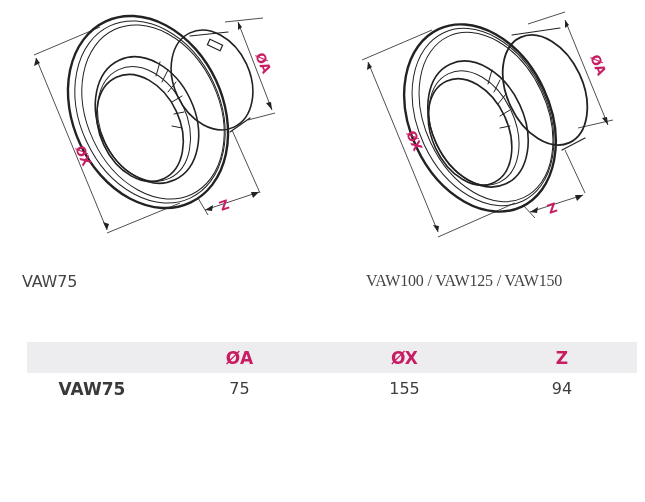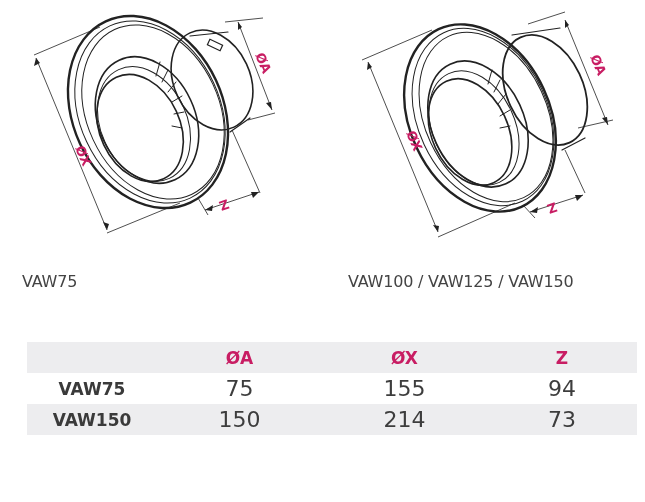--- a/index.html
+++ b/index.html
@@ -3,24 +3,24 @@
 <meta charset="utf-8">
 <style>
   html, body { margin:0; padding:0; background:#ffffff; }
   body { width:645px; height:502px; position:relative; overflow:hidden; font-family:"DejaVu Sans", sans-serif; }
   .diagram { position:absolute; top:0; }
   .diagram svg { display:block; }
   #diag-left { left:0; width:300px; height:250px; }
   #diag-right { left:340px; width:305px; height:250px; }
   .caption { position:absolute; top:272px; font-size:16px; color:#444; letter-spacing:-0.2px; }
   #cap-left { left:22px; }
-  #cap-right { left:348px; }
+  #cap-right { left:366px;font-family:Liberation Serif, serif; }
   .dimlabel { font-family:"DejaVu Sans", sans-serif; font-weight:bold; font-size:13px; fill:#c81d63; }
   table.spec { position:absolute; left:27px; top:342px; width:610px; border-collapse:collapse; }
-  table.spec td, table.spec th { height:31px; padding:0; text-align:center; font-size:22px; color:#3d3d3d; font-weight:normal; }
+  table.spec td, table.spec th { height:31px; padding:0; text-align:center; font-size:16px; color:#3d3d3d; font-weight:normal; }
   table.spec tr.shade td, table.spec tr.shade th { background:#ededef; }
   table.spec th.hdr { color:#c81d63; font-weight:bold; font-size:17px; }
   table.spec td.model { font-weight:bold; color:#3a3a3a; width:127px; text-align:center; font-size:17px; }
   col.c0 { width:130px; } col.c1 { width:165px; } col.c2 { width:165px; } col.c3 { width:150px; }
 </style>
 </head>
 <body>
 
 <div class="diagram" id="diag-left">
   <svg width="300" height="250" viewBox="0 0 300 250">
@@ -128,20 +128,14 @@
     <th class="hdr">ØA</th>
     <th class="hdr">ØX</th>
     <th class="hdr">Z</th>
   </tr>
   <tr>
     <td class="model">VAW75</td>
     <td>75</td>
     <td>155</td>
     <td>94</td>
   </tr>
-  <tr class="shade">
-    <td class="model">VAW150</td>
-    <td>150</td>
-    <td>214</td>
-    <td>73</td>
-  </tr>
 </tbody>
   </table>
 
 </body></html>

